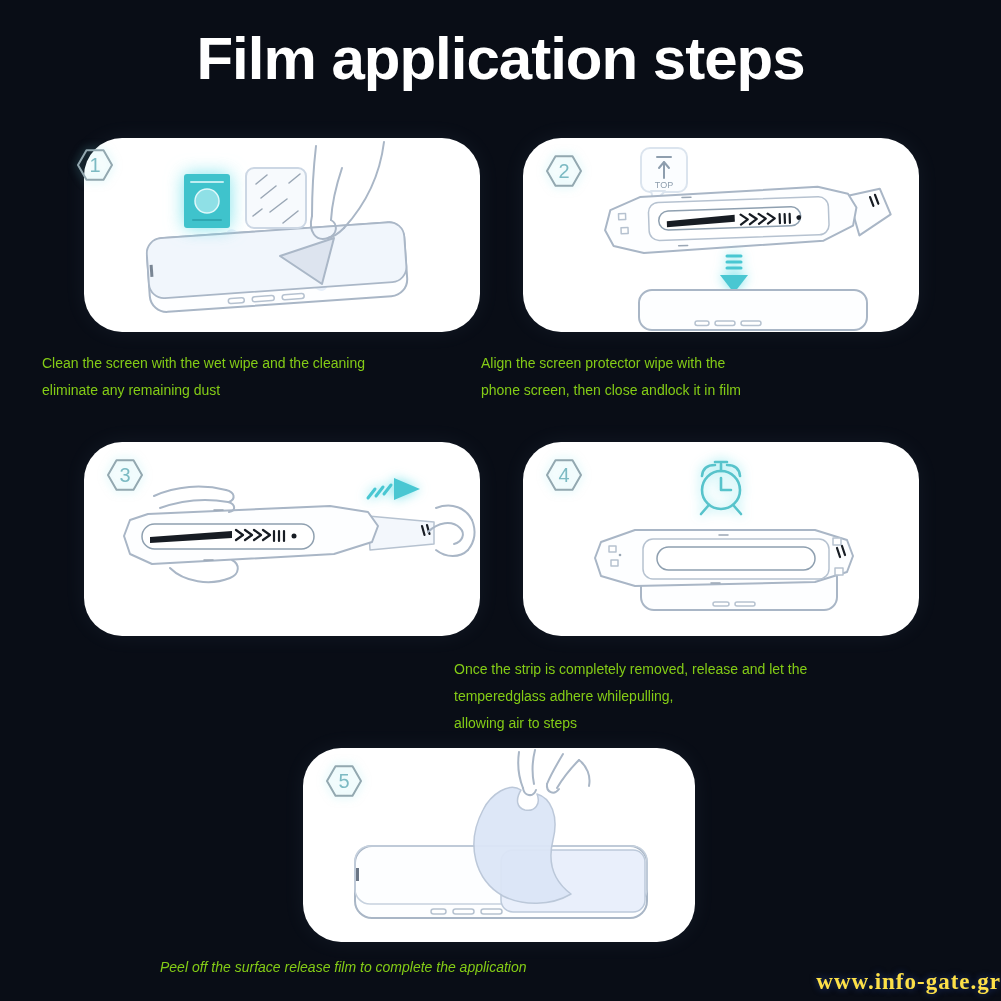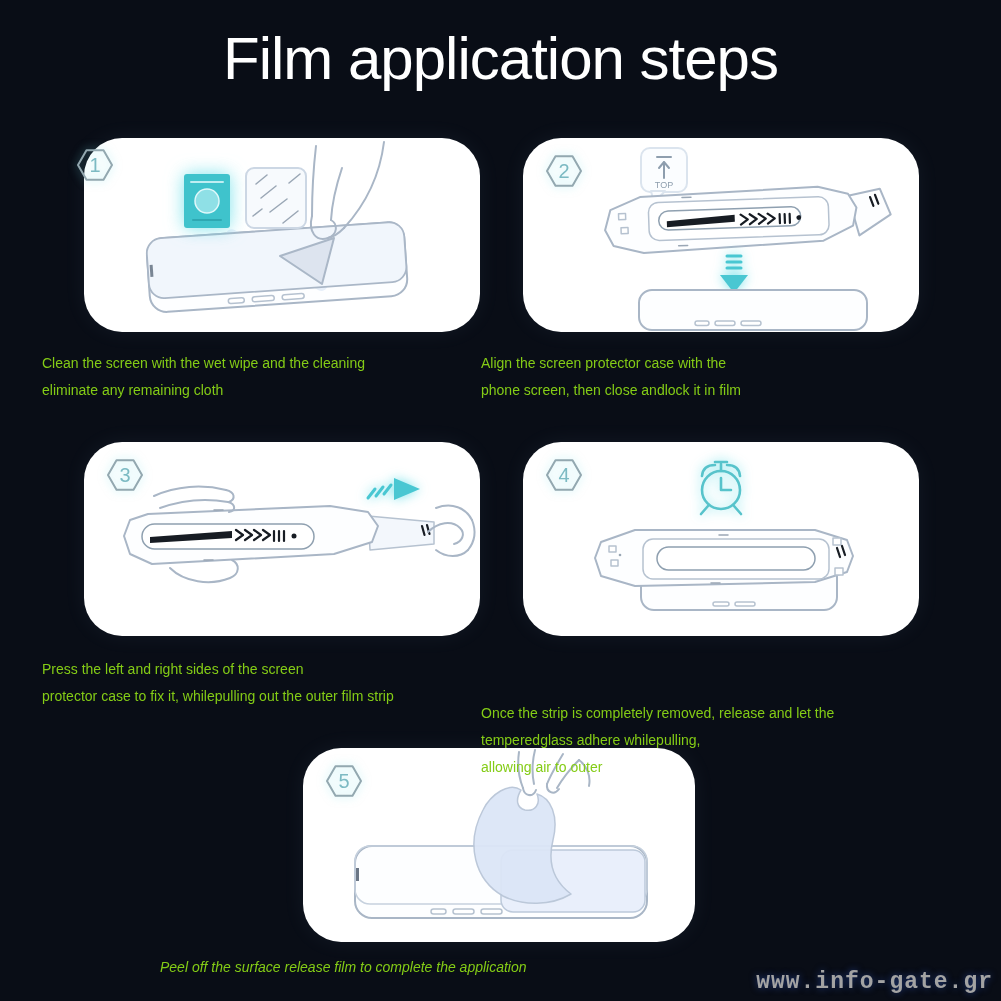--- a/index.html
+++ b/index.html
@@ -1,42 +1,42 @@
 <!DOCTYPE html>
 <html><head>
 <meta charset="utf-8">
 <style>
   html,body{margin:0;padding:0;background:#090d16;}
   .page{position:relative;width:1001px;height:1001px;background:#090d16;overflow:hidden;
         font-family:"Liberation Sans",sans-serif;}
   .title{position:absolute;top:24px;left:0;width:100%;text-align:center;margin:0;
-         color:#ffffff;font-size:60px;font-weight:400;letter-spacing:-1px;}
+         color:#ffffff;font-size:60px;font-weight:700;letter-spacing:-1px;}
   .card{position:absolute;width:396px;height:194px;background:#ffffff;border-radius:38px;
         box-shadow:0 0 22px rgba(150,200,220,0.07);}
   .card1{left:84px;top:138px;}
   .card2{left:523px;top:138px;}
   .card3{left:84px;top:442px;}
   .card4{left:523px;top:442px;}
   .card5{left:303px;top:748px;width:392px;}
   .illus{position:absolute;left:0;top:0;width:100%;height:100%;}
   .badge{position:absolute;width:38px;height:38px;filter:drop-shadow(0 0 5px rgba(110,220,230,0.55));}
   .badge svg{position:absolute;left:0;top:0;}
   .badge-num{position:absolute;left:0;top:0;width:38px;height:38px;display:flex;align-items:center;
              justify-content:center;color:#7cbac3;font-size:20px;font-weight:500;}
   .badge-pos-a{left:-8px;top:8px;}
   .badge-pos-b{left:22px;top:14px;}
   .caption{position:absolute;color:#84cc16;font-size:14px;line-height:27px;text-align:left;
            font-weight:400;}
   .cap1{left:42px;top:350px;width:480px;}
   .cap2{left:481px;top:350px;width:480px;}
   .cap3{left:42px;top:656px;width:480px;}
-  .cap4{left:481px;top:656px;width:480px;margin-top:44px;}
+  .cap4{left:454px;top:656px;width:480px;}
   .cap5{left:160px;top:954px;width:680px;font-style:italic;}
-  .watermark{position:absolute;right:8px;bottom:6px;font-family:Liberation Mono, monospace;
-             font-weight:700;font-size:23px;letter-spacing:1px;color:#a3a3a3;
+  .watermark{position:absolute;right:0;bottom:6px;font-family:Liberation Serif, serif;
+             font-weight:700;font-size:23px;letter-spacing:1px;color:#fde047;
              text-shadow:0 0 7px rgba(45,85,192,0.6);}
   
   .s{stroke:#a9b6c6;stroke-width:2;fill:none;stroke-linecap:round;stroke-linejoin:round;}
   .sf{fill:#fdfeff;stroke:#a9b6c6;stroke-width:2;stroke-linejoin:round;}
   .sf2{fill:#ffffff;stroke:#b6c2d0;stroke-width:1.5;stroke-linejoin:round;}
   .sl{stroke:#9aa7b5;stroke-width:1.5;fill:none;stroke-linecap:round;}
   .pill{fill:#ffffff;stroke:#8fa0b0;stroke-width:1.5;}
   .blk{fill:#171c23;}
   .blks{stroke:#171c23;stroke-width:2.2;fill:none;stroke-linecap:round;stroke-linejoin:round;}
   .teal-f{fill:#49c7d2;}
@@ -243,34 +243,30 @@
     <div class="badge badge-pos-b">
       <svg width="38" height="38" viewBox="0 0 38 38">
         <polygon points="36,19 27.5,33.7 10.5,33.7 2,19 10.5,4.3 27.5,4.3" fill="none" stroke="#93a8b0" stroke-width="2" stroke-linejoin="round"></polygon>
       </svg>
       <span class="badge-num">5</span>
     </div>
   </section>
 
   <div class="caption cap1">
     <div>Clean the screen with the wet wipe and  the cleaning</div>
-    <div>eliminate any remaining cloth</div>
+    <div>eliminate any remaining dust</div>
   </div>
   <div class="caption cap2">
-    <div>Align the screen protector case with the</div>
+    <div>Align the screen protector wipe with the</div>
     <div>phone screen,  then close andlock it in film</div>
-  </div>
-  <div class="caption cap3">
-    <div>Press the left and right sides of the screen</div>
-    <div>protector case to fix it, whilepulling out the outer film strip</div>
   </div>
   <div class="caption cap4">
     <div>Once the strip is completely removed,  release and let the</div>
     <div>temperedglass adhere whilepulling,</div>
-    <div>allowing air to outer</div>
+    <div>allowing air to steps</div>
   </div>
   <div class="caption cap5">
     <div>Peel off the surface release film to complete the application</div>
   </div>
 
   <div class="watermark">www.info-gate.gr</div>
 
 </div>
 
 </body></html>

